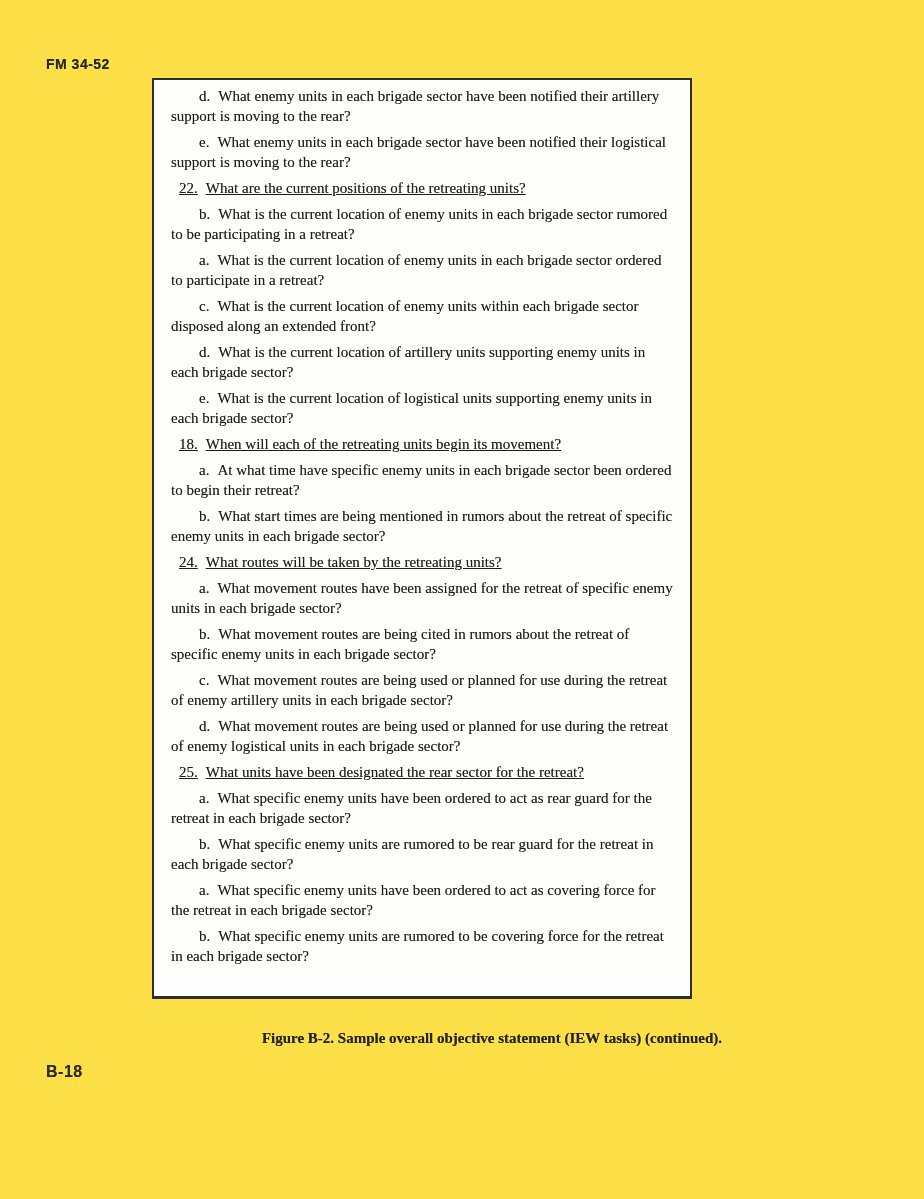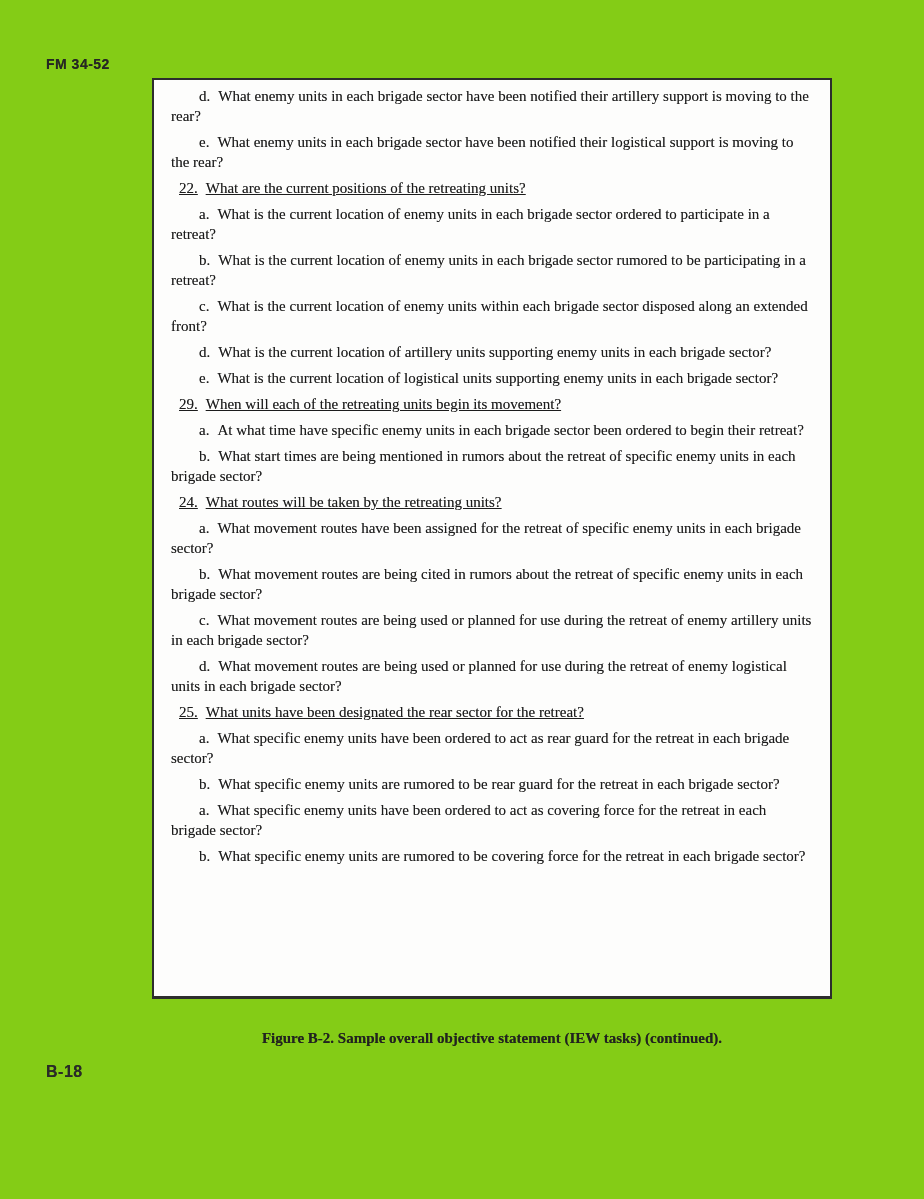--- a/index.html
+++ b/index.html
@@ -2,21 +2,21 @@
 <html><head>
 <meta charset="utf-8">
 <style>
   html, body { margin: 0; padding: 0; }
   body { background: #ffffff; }
 
   .page {
     position: relative;
     width: 924px;
     height: 1199px;
-    background: #84cc16;
+    background: #fde047;
     font-family: "Liberation Serif", serif;
     color: #1d1d1d;
     overflow: hidden;
   }
 
   .hdr {
     position: absolute;
     left: 46px;
     top: 56px;
     font-family: "Liberation Sans", sans-serif;
@@ -24,21 +24,21 @@
     font-size: 14px;
     letter-spacing: 0.5px;
     color: #262626;
     text-shadow: 0 0 0.5px rgba(0,0,0,0.55);
   }
 
   .qbox {
     position: absolute;
     left: 152px;
     top: 78px;
-    width: 680px;
+    width: 540px;
     height: 921px;
     box-sizing: border-box;
     border: 2px solid #2d2d2d;
     border-bottom-width: 3px;
     padding: 6px 16px 0 17px;
     background: #fdfdfc;
   }
 
   p.item {
     margin: 0 0 6px 0;
@@ -81,26 +81,26 @@
 <body>
 
 <div class="page">
   <div class="hdr">FM 34-52</div>
 
   <div class="qbox">
     <div id="items">
         <p class="item sub"><span class="q-label">d.</span><span class="q-text">What enemy units in each brigade sector have been notified their artillery support is moving to the rear?</span></p>
         <p class="item sub"><span class="q-label">e.</span><span class="q-text">What enemy units in each brigade sector have been notified their logistical support is moving to the rear?</span></p>
         <p class="item main"><span class="q-label">22.</span><span class="q-text">What are the current positions of the retreating units?</span></p>
+        <p class="item sub"><span class="q-label">b.</span><span class="q-text">What is the current location of enemy units in each brigade sector rumored to be participating in a retreat?</span></p>
         <p class="item sub"><span class="q-label">a.</span><span class="q-text">What is the current location of enemy units in each brigade sector ordered to participate in a retreat?</span></p>
-        <p class="item sub"><span class="q-label">b.</span><span class="q-text">What is the current location of enemy units in each brigade sector rumored to be participating in a retreat?</span></p>
         <p class="item sub"><span class="q-label">c.</span><span class="q-text">What is the current location of enemy units within each brigade sector disposed along an extended front?</span></p>
         <p class="item sub"><span class="q-label">d.</span><span class="q-text">What is the current location of artillery units supporting enemy units in each brigade sector?</span></p>
         <p class="item sub"><span class="q-label">e.</span><span class="q-text">What is the current location of logistical units supporting enemy units in each brigade sector?</span></p>
-        <p class="item main"><span class="q-label">29.</span><span class="q-text">When will each of the retreating units begin its movement?</span></p>
+        <p class="item main"><span class="q-label">18.</span><span class="q-text">When will each of the retreating units begin its movement?</span></p>
         <p class="item sub"><span class="q-label">a.</span><span class="q-text">At what time have specific enemy units in each brigade sector been ordered to begin their retreat?</span></p>
         <p class="item sub"><span class="q-label">b.</span><span class="q-text">What start times are being mentioned in rumors about the retreat of specific enemy units in each brigade sector?</span></p>
         <p class="item main"><span class="q-label">24.</span><span class="q-text">What routes will be taken by the retreating units?</span></p>
         <p class="item sub"><span class="q-label">a.</span><span class="q-text">What movement routes have been assigned for the retreat of specific enemy units in each brigade sector?</span></p>
         <p class="item sub"><span class="q-label">b.</span><span class="q-text">What movement routes are being cited in rumors about the retreat of specific enemy units in each brigade sector?</span></p>
         <p class="item sub"><span class="q-label">c.</span><span class="q-text">What movement routes are being used or planned for use during the retreat of enemy artillery units in each brigade sector?</span></p>
         <p class="item sub"><span class="q-label">d.</span><span class="q-text">What movement routes are being used or planned for use during the retreat of enemy logistical units in each brigade sector?</span></p>
         <p class="item main"><span class="q-label">25.</span><span class="q-text">What units have been designated the rear sector for the retreat?</span></p>
         <p class="item sub"><span class="q-label">a.</span><span class="q-text">What specific enemy units have been ordered to act as rear guard for the retreat in each brigade sector?</span></p>
         <p class="item sub"><span class="q-label">b.</span><span class="q-text">What specific enemy units are rumored to be rear guard for the retreat in each brigade sector?</span></p>

